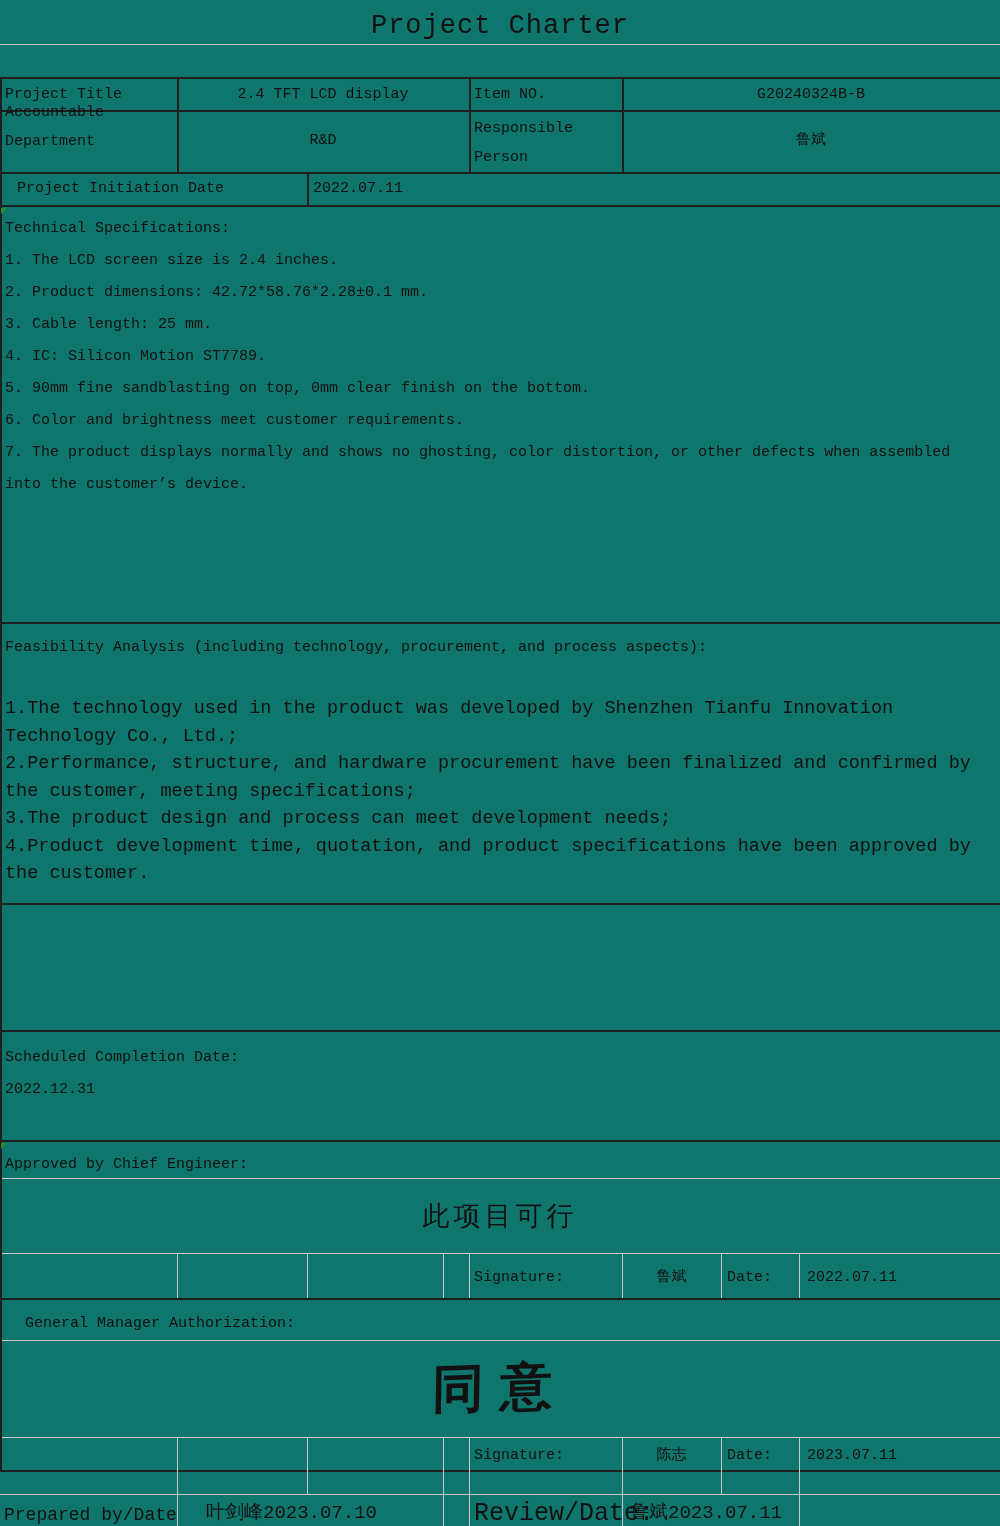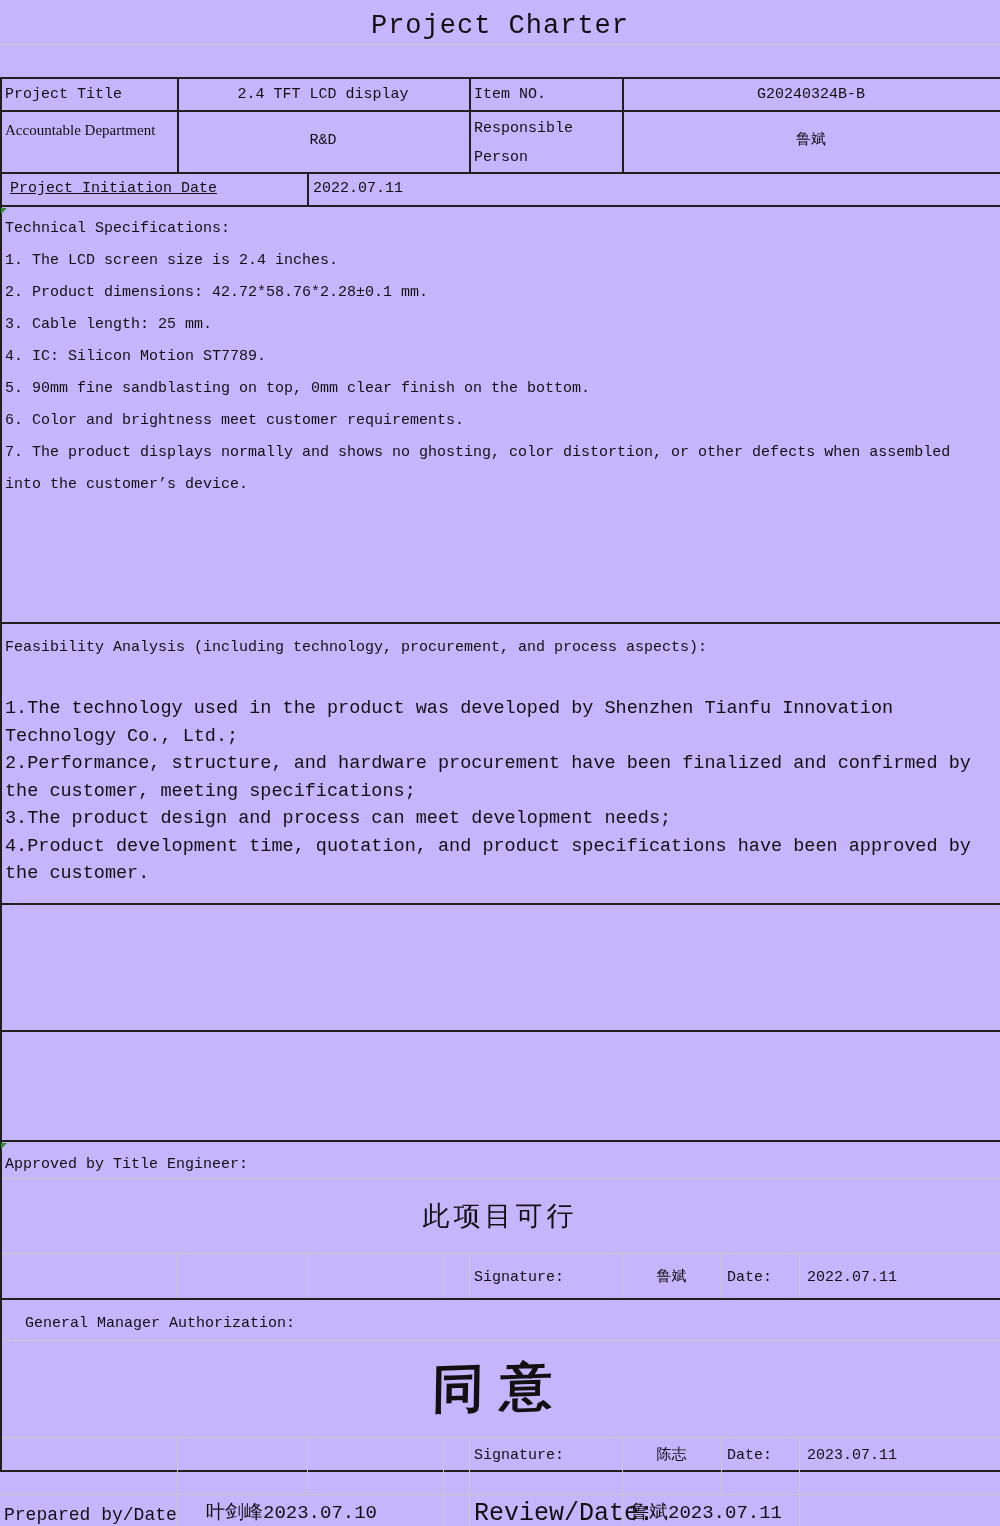--- a/index.html
+++ b/index.html
@@ -1,17 +1,17 @@
 <!DOCTYPE html>
 <html><head>
 <meta charset="utf-8">
 <style>
   html,body{margin:0;padding:0;background:#fff;}
   .doc{
-    position:relative;width:1000px;height:1526px;background:#c4b5fd;
+    position:relative;width:1000px;height:1526px;background:#0f766e;
     font-family:"Liberation Mono","DejaVu Sans Mono",monospace;
     color:#111;overflow:hidden;
   }
   .hl{position:absolute;height:2px;background:#1f1f1f;}
   .hl.light{height:1px;background:#c8c8c8;}
   .vl{position:absolute;width:2px;background:#1f1f1f;}
   .vl.light{width:1px;background:#c8c8c8;}
   .cell{position:absolute;font-size:15px;line-height:26px;white-space:nowrap;}
   .wrap{white-space:pre-line;}
   .center{text-align:center;}
@@ -78,46 +78,50 @@
   <div class="vl light" style="left:799px;top:1494px;height:32px;"></div>
 
   <div class="flag" style="top:208px;left:1px;"></div>
   <div class="flag" style="top:1143px;left:1px;"></div>
 
   <div class="cell" style="top:82px;left:5px;width:170px;">Project Title</div>
   <div class="cell center" style="top:82px;left:177px;width:292px;">2.4 TFT LCD display</div>
   <div class="cell" style="top:82px;left:474px;width:146px;">Item NO.</div>
   <div class="cell center" style="top:82px;left:622px;width:378px;">G20240324B-B</div>
 
-  <div class="cell wrap" style="top:116px;left:5px;width:168px;line-height:29px;white-space:normal;font-family:Liberation Serif, serif;">Accountable Department</div>
+  <div class="cell wrap" style="top:98px;left:5px;width:168px;line-height:29px;white-space:normal;">Accountable Department</div>
   <div class="cell center" style="top:128px;left:177px;width:292px;">R&amp;D</div>
   <div class="cell" style="top:114px;left:474px;width:146px;line-height:29px;white-space:normal;">Responsible Person</div>
   <div class="cell center" style="top:128px;left:622px;width:378px;">鲁斌</div>
 
-  <div class="cell" style="top:176px;left:10px;width:300px;text-decoration:underline;">Project Initiation Date</div>
+  <div class="cell" style="top:176px;left:17px;width:300px;">Project Initiation Date</div>
   <div class="cell" style="top:176px;left:313px;width:300px;">2022.07.11</div>
 
   <div class="cell wrap" style="top:213px;left:5px;width:988px;line-height:32px;">Technical Specifications:
 1. The LCD screen size is 2.4 inches.
 2. Product dimensions: 42.72*58.76*2.28±0.1 mm.
 3. Cable length: 25 mm.
 4. IC: Silicon Motion ST7789.
 5. 90mm fine sandblasting on top, 0mm clear finish on the bottom.
 6. Color and brightness meet customer requirements.
 7. The product displays normally and shows no ghosting, color distortion, or other defects when assembled into the customer’s device.</div>
 
   <div class="cell wrap" style="top:632px;left:5px;width:940px;line-height:31px;">Feasibility Analysis (including technology, procurement, and process aspects):</div>
   <div class="cell wrap" style="top:695px;left:5px;width:975px;font-size:18.5px;line-height:27.5px;">1.The technology used in the product was developed by Shenzhen Tianfu Innovation Technology Co., Ltd.;
 2.Performance, structure, and hardware procurement have been finalized and confirmed by the customer, meeting specifications;
 3.The product design and process can meet development needs;
 4.Product development time, quotation, and product specifications have been approved by the customer.</div>
 
 
+  <div class="cell" style="top:1042px;left:5px;width:990px;line-height:32px;">
+    <div>Scheduled Completion Date:</div>
+    <div>2022.12.31</div>
+  </div>
 
-  <div class="cell" style="top:1152px;left:5px;width:990px;">Approved by Title Engineer:</div>
+  <div class="cell" style="top:1152px;left:5px;width:990px;">Approved by Chief Engineer:</div>
   <div class="cell big-comment center flex-c" style="top:1180px;left:0;width:1000px;height:72px;white-space:nowrap;">此项目可行</div>
   <div class="cell" style="top:1265px;left:474px;width:146px;">Signature:</div>
   <div class="cell center" style="top:1265px;left:622px;width:99px;">鲁斌</div>
   <div class="cell" style="top:1265px;left:727px;width:70px;">Date:</div>
   <div class="cell" style="top:1265px;left:807px;width:190px;">2022.07.11</div>
 
   <div class="cell" style="top:1311px;left:5px;width:990px;margin-left:20px;">General Manager Authorization:</div>
   <div class="cell hand center flex-c" style="top:1342px;left:0;width:1000px;height:92px;white-space:nowrap;">同意</div>
   <div class="cell" style="top:1443px;left:474px;width:146px;">Signature:</div>
   <div class="cell center" style="top:1443px;left:622px;width:99px;">陈志</div>

